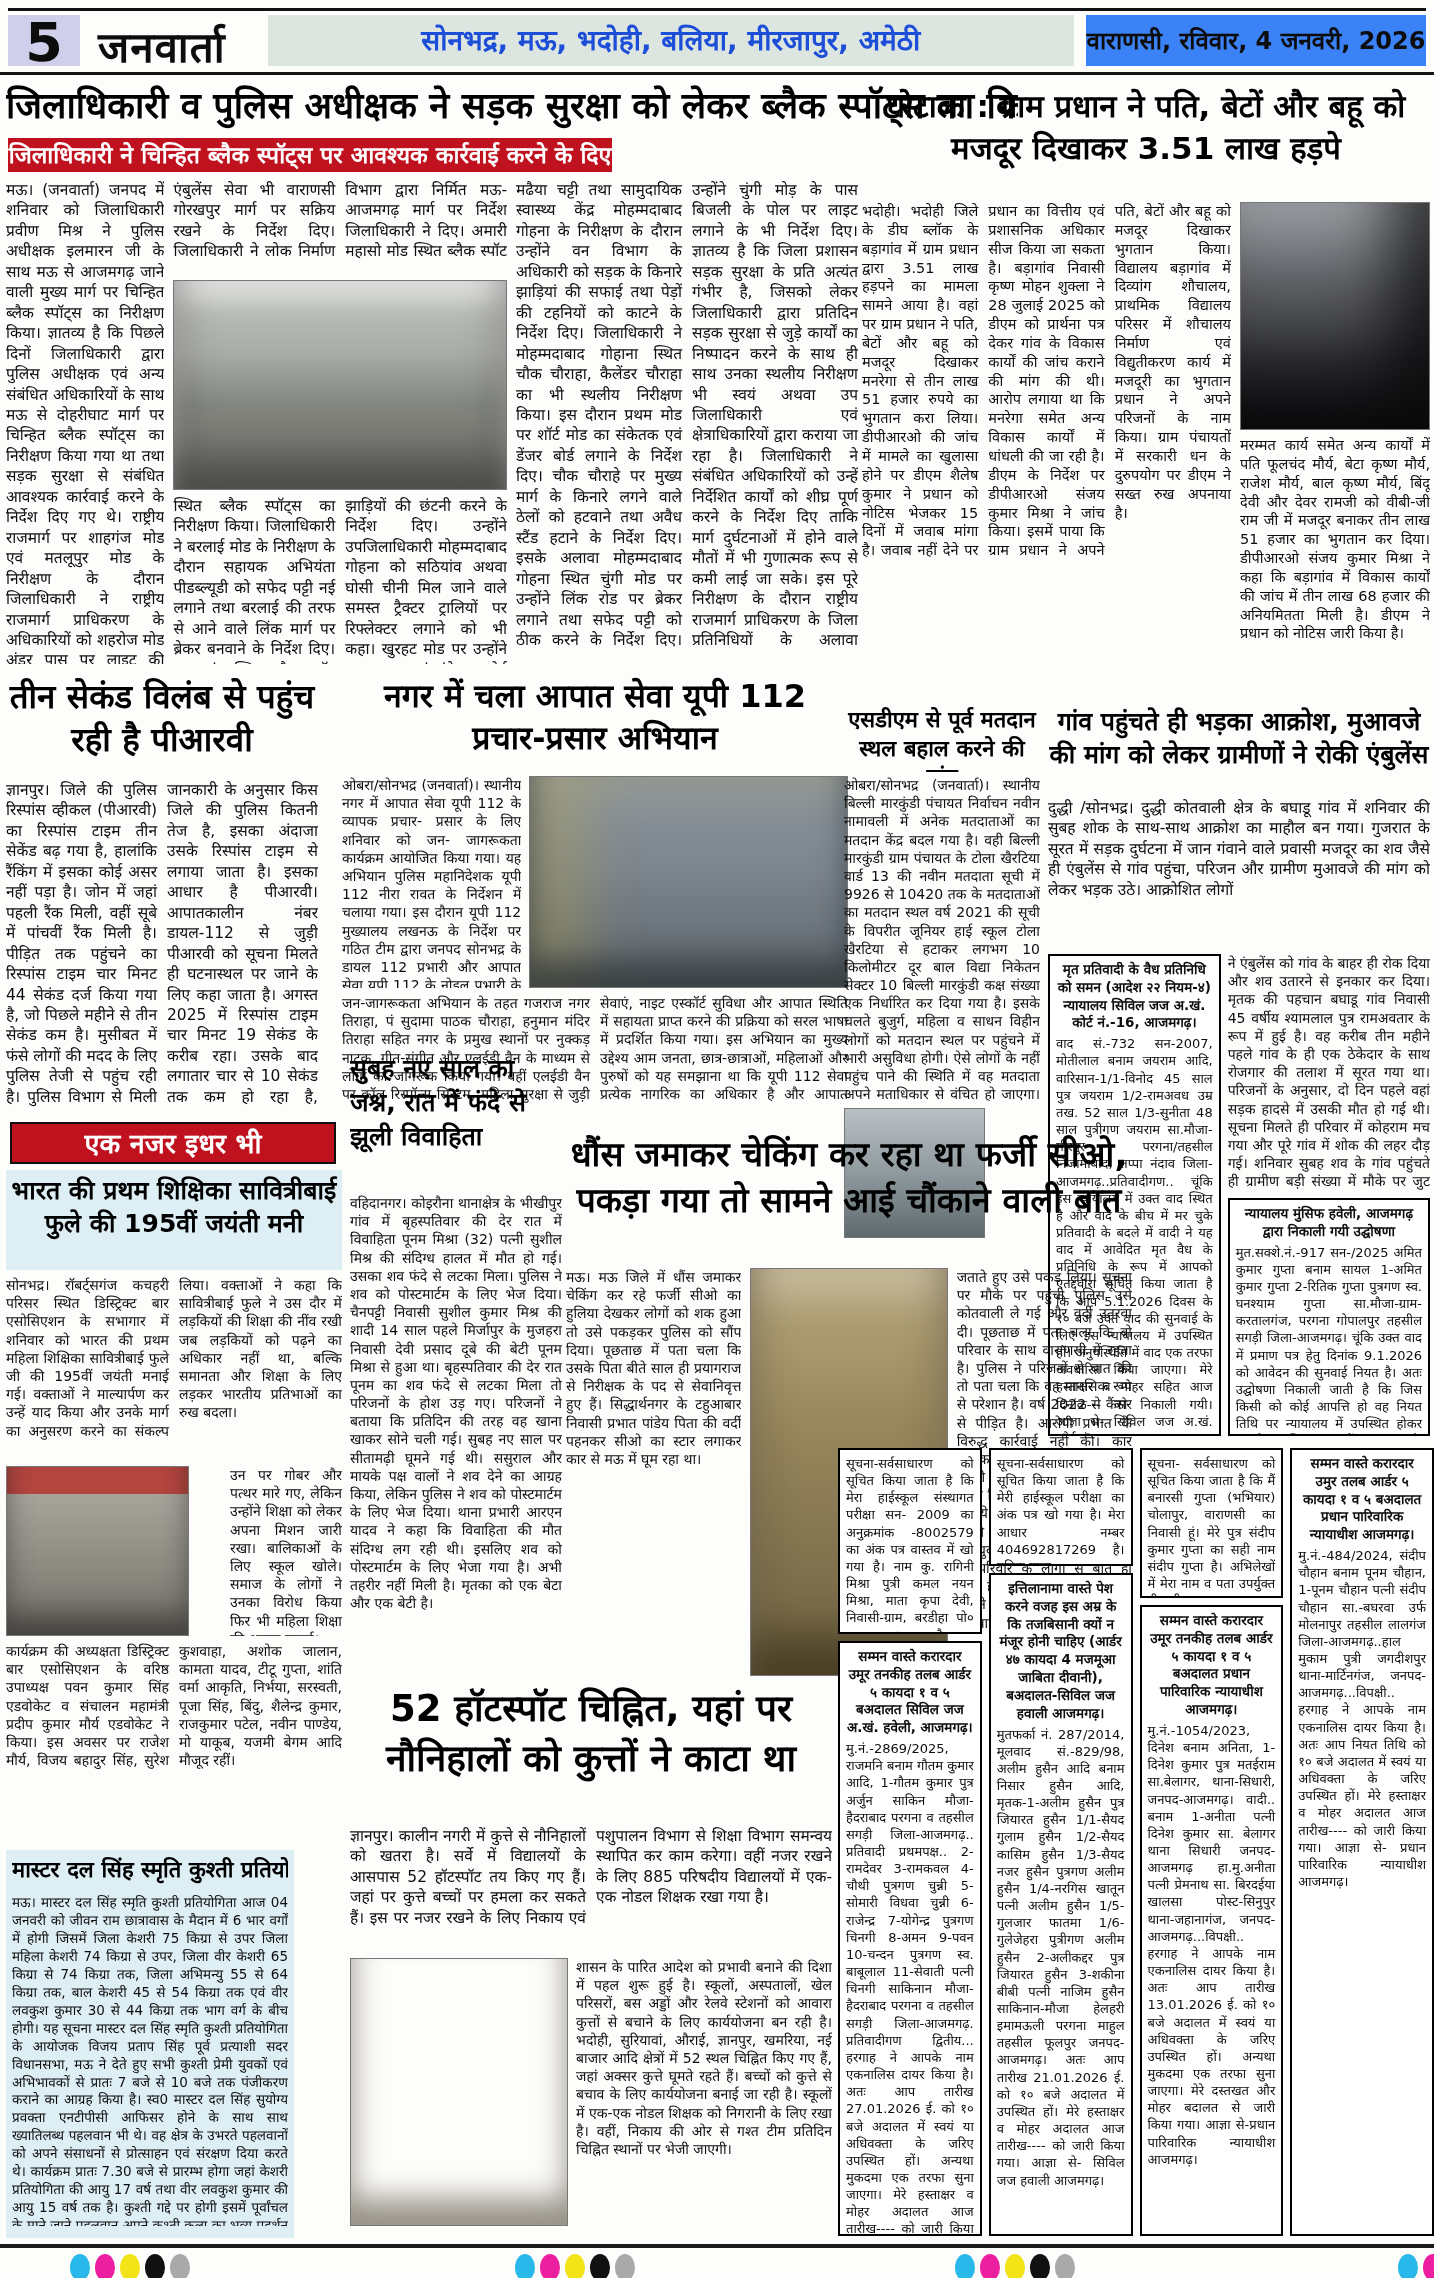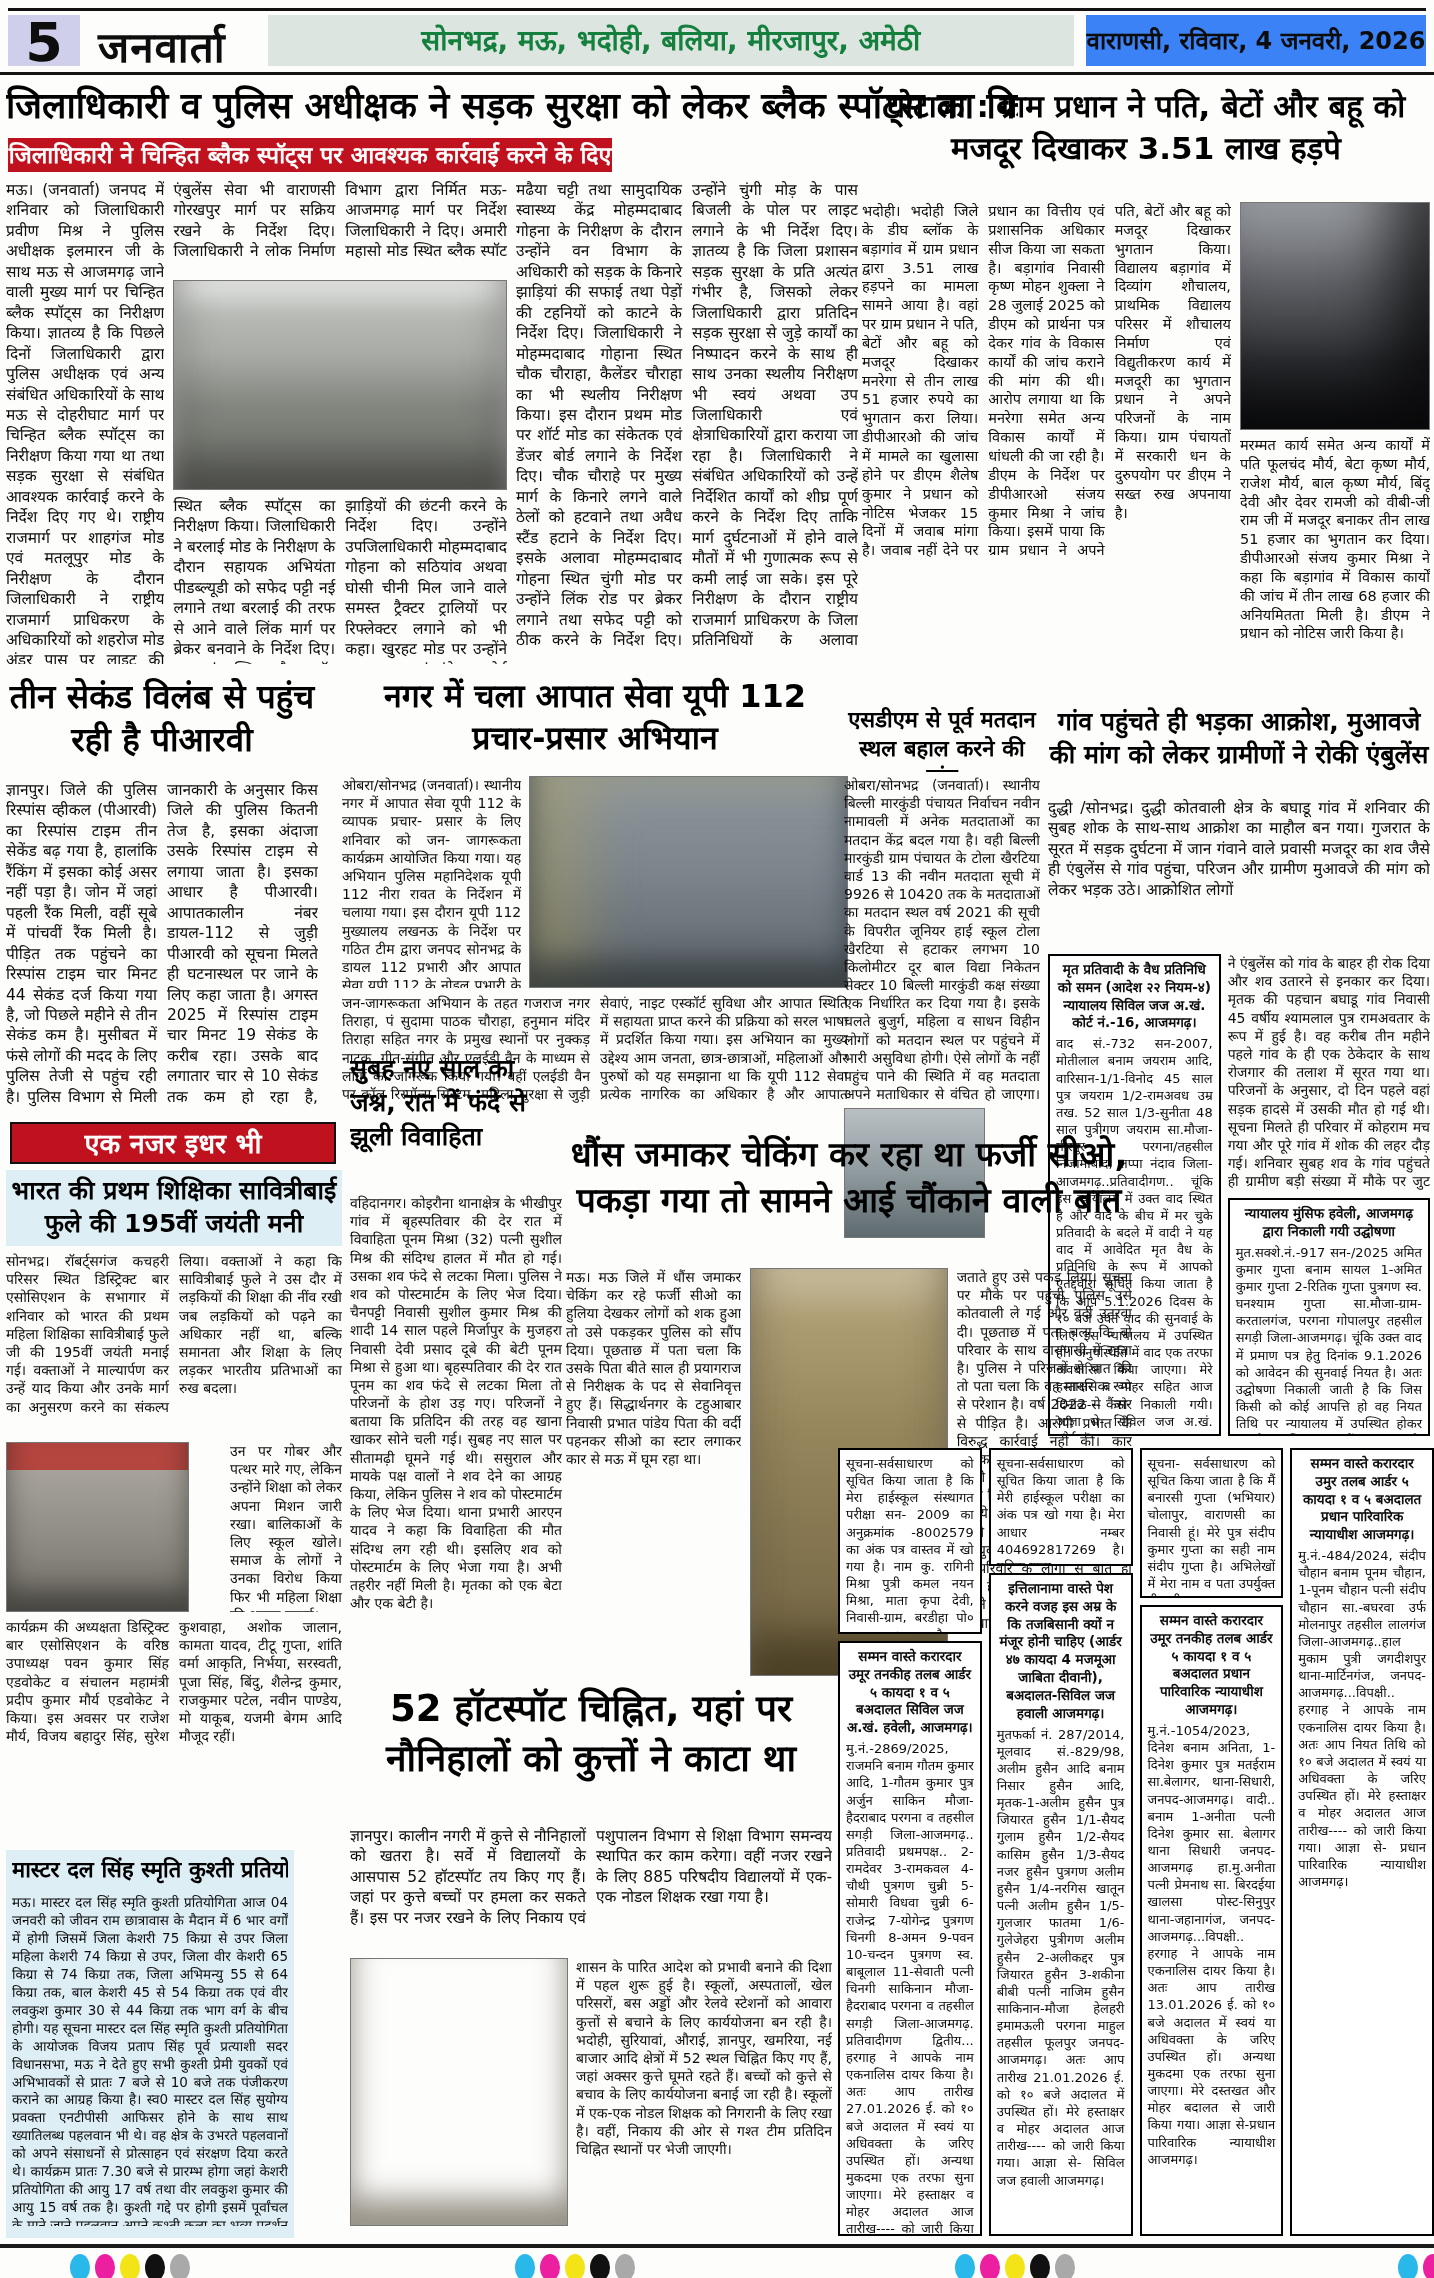--- a/index.html
+++ b/index.html
@@ -11,21 +11,21 @@
   .hl { font-weight:800; color:#000; text-align:center; overflow:hidden; }
   .jt { text-align:justify; overflow:hidden; }
   .body-txt { font-size:15.5px; line-height:1.32; }
   .sm-txt { font-size:14px; line-height:1.3; }
   .cols2 { column-count:2; column-gap:10px; }
   .cols3 { column-count:3; column-gap:10px; }
   
   .masthead { display:flex; align-items:stretch; border-top:3px solid #111; padding-top:4px; }
   .pgno { width:72px; background:#cfcfec; font-size:54px; font-weight:800; text-align:center; line-height:56px; }
   .pname { font-size:42px; font-weight:800; padding:2px 30px 0 18px; letter-spacing:1px; }
-  .districts { flex:1; background:#dde5e1; color:#15803d; font-size:28px; font-weight:800;
+  .districts { flex:1; background:#dde5e1; color:#1d4ed8; font-size:28px; font-weight:800;
                text-align:center; line-height:52px; margin:0 12px; }
   .edition { width:340px; background:#3b82f6; font-size:24px; font-weight:800; text-align:center; line-height:52px; }
   .mast-rule { background:#151515; }
   
   .redband { background:#c0111f; color:#fff; font-weight:800; text-align:center; overflow:hidden; }
   
   .photo { border:1px solid #777; overflow:hidden; }
   .ph-lead { background:linear-gradient(180deg,#c3c6c1 0%,#a9aca6 35%,#83867f 60%,#6d6f68 100%);
              box-shadow:inset 0 -30px 40px rgba(40,40,40,.5), inset 0 18px 22px rgba(255,255,255,.5); }
   .ph-ghotala { background:linear-gradient(180deg,#9b9ea3 0%,#5e6065 35%,#2c2d31 70%,#17181b 100%);
@@ -114,21 +114,21 @@
         <div class="nbox" style="height:238px;">
           <div class="ntitle">न्यायालय मुंसिफ हवेली, आजमगढ़ द्वारा निकाली गयी उद्घोषणा</div>
           <div>मुत.सक्शे.नं.-917 सन-/2025 अमित कुमार गुप्ता बनाम सायल 1-अमित कुमार गुप्ता 2-रितिक गुप्ता पुत्रगण स्व. घनश्याम गुप्ता सा.मौजा-ग्राम-करतालगंज, परगना गोपालपुर तहसील सगड़ी जिला-आजमगढ़। चूंकि उक्त वाद में प्रमाण पत्र हेतु दिनांक 9.1.2026 को आवेदन की सुनवाई नियत है। अतः उद्घोषणा निकाली जाती है कि जिस किसी को कोई आपत्ति हो वह नियत तिथि पर न्यायालय में उपस्थित होकर अपनी आपत्ति प्रस्तुत करें। वरना आपके अनुपस्थिति में मुकदमे की कार्यवाही आपके खिलाफ एक तरफा समायत होगी। आज दिनांक--- को जारी हुआ। आज्ञा से-मुंसिफ हवेली, आजमगढ़।</div>
         </div>
       </div>
     </div>
   </div>
 
   <div class="abs redband" style="left:10px; top:1122px; width:326px; height:42px; font-size:27px; line-height:40px; border:2px solid #111;">एक नजर इधर भी</div>
   <div class="abs" style="left:6px; top:1170px; width:336px; height:672px;">
-    <div class="hl lightblue" style="font-size:25px; line-height:1.3; padding:5px 2px; height:76px;">भारत की प्रथम शिक्षिका सावित्रीबाई फुले की 195वीं जयंती मनी</div>
+    <div class="hl lightblue" style="font-size:25px; line-height:1.3; padding:5px 2px; height:100px;">भारत की प्रथम शिक्षिका सावित्रीबाई फुले की 195वीं जयंती मनी</div>
     <div class="jt sm-txt cols2" style="height:186px; margin-top:6px;">सोनभद्र। रॉबर्ट्सगंज कचहरी परिसर स्थित डिस्ट्रिक्ट बार एसोसिएशन के सभागार में शनिवार को भारत की प्रथम महिला शिक्षिका सावित्रीबाई फुले जी की 195वीं जयंती मनाई गई। वक्ताओं ने माल्यार्पण कर उन्हें याद किया और उनके मार्ग का अनुसरण करने का संकल्प लिया। वक्ताओं ने कहा कि सावित्रीबाई फुले ने उस दौर में लड़कियों की शिक्षा की नींव रखी जब लड़कियों को पढ़ने का अधिकार नहीं था, बल्कि समानता और शिक्षा के लिए लड़कर भारतीय प्रतिभाओं का रुख बदला।</div>
     <div style="display:flex; gap:6px; height:170px; margin-top:4px;">
       <div class="photo ph-sav" style="width:62%;"></div>
       <div class="jt sm-txt" style="width:38%; overflow:hidden;margin-left:35px;">उन पर गोबर और पत्थर मारे गए, लेकिन उन्होंने शिक्षा को लेकर अपना मिशन जारी रखा। बालिकाओं के लिए स्कूल खोले। समाज के लोगों ने उनका विरोध किया फिर भी महिला शिक्षा की अलख जगाई।</div>
     </div>
     <div class="jt sm-txt cols2" style="height:206px; margin-top:6px;">कार्यक्रम की अध्यक्षता डिस्ट्रिक्ट बार एसोसिएशन के वरिष्ठ उपाध्यक्ष पवन कुमार सिंह एडवोकेट व संचालन महामंत्री प्रदीप कुमार मौर्य एडवोकेट ने किया। इस अवसर पर राजेश मौर्य, विजय बहादुर सिंह, सुरेश कुशवाहा, अशोक जालान, कामता यादव, टीटू गुप्ता, शांति वर्मा आकृति, निर्भया, सरस्वती, पूजा सिंह, बिंदु, शैलेन्द्र कुमार, राजकुमार पटेल, नवीन पाण्डेय, मो याकूब, यजमी बेगम आदि मौजूद रहीं।</div>
   </div>
 
   <div class="abs" style="left:350px; top:1052px; width:212px; height:622px;">
     <div class="hl" style="font-size:25px; line-height:1.35; height:136px; text-align:left;">सुबह नए साल का जश्न, रात में फंदे से झूली विवाहिता</div>

